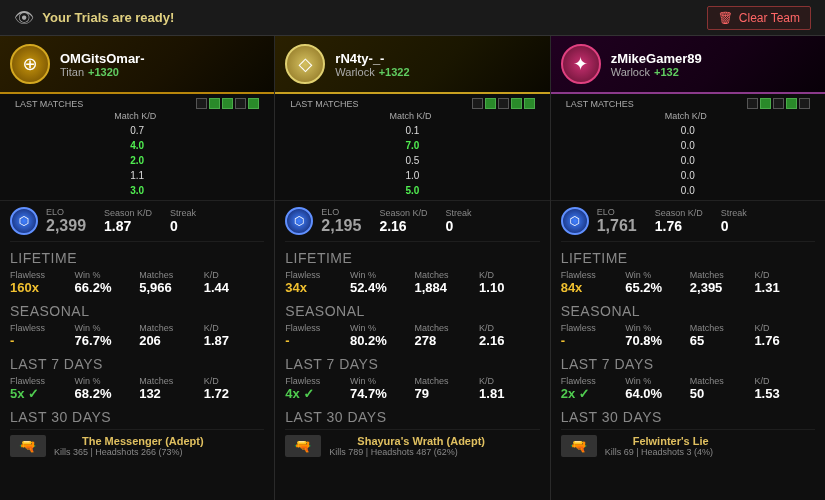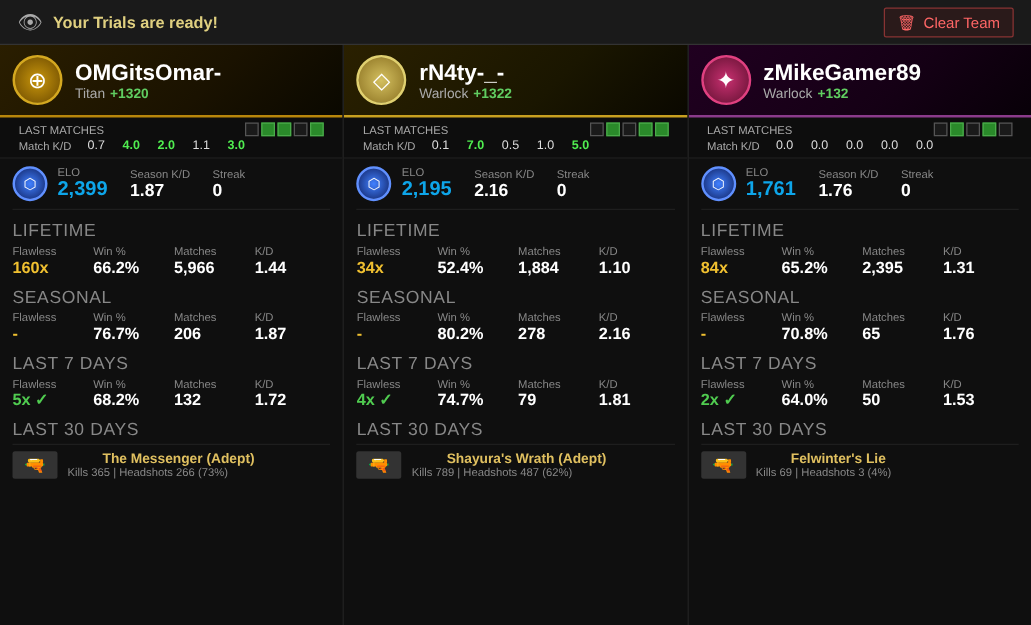--- a/index.html
+++ b/index.html
@@ -99,21 +99,21 @@
     .player-col:nth-child(2) .player-icon {
       background: radial-gradient(circle, #d4c060, #8a7020);
       border: 2px solid #e0d070;
     }
     .player-col:nth-child(3) .player-icon {
       background: radial-gradient(circle, #c83070, #601030);
       border: 2px solid #e04080;
     }
     .player-info {}
     .player-name {
-      font-size: 18px;
+      font-size: 13px;
       font-weight: bold;
       color: #fff;
     }
     .player-class {
       font-size: 11px;
       color: #aaa;
       display: flex;
       gap: 4px;
     }
     .glory-val {
@@ -147,20 +147,21 @@
       width: 11px;
       height: 11px;
       border: 1px solid #555;
     }
     .match-sq.win { background: #2a8a2a; border-color: #4aaa4a; }
     .match-sq.loss { background: #1a1a1a; border-color: #555; }
     .match-kd-row {
       display: flex;
       align-items: center;
       gap: 4px;
+      flex-direction: column;
     }
     .match-kd-label {
       font-size: 9px;
       color: #aaa;
       margin-right: 4px;
     }
     .match-kd-val {
       font-size: 10px;
       color: #ddd;
       min-width: 24px;
@@ -192,21 +193,21 @@
       background: radial-gradient(circle, #4080ff, #102060);
       border: 2px solid #6090ff;
       display: flex;
       align-items: center;
       justify-content: center;
       font-size: 12px;
       flex-shrink: 0;
     }
     .elo-block {}
     .elo-label { font-size: 9px; color: #888; text-transform: uppercase; }
-    .elo-value { font-size: 16px; font-weight: bold; color: #0ea5e9; }
+    .elo-value { font-size: 16px; font-weight: bold; color: #a3a3a3; }
     .season-kd-block { margin-left: 10px; }
     .season-kd-label { font-size: 9px; color: #888; }
     .season-kd-val { font-size: 14px; font-weight: bold; color: #fff; }
     .streak-block { margin-left: 10px; }
     .streak-label { font-size: 9px; color: #888; }
     .streak-val { font-size: 14px; font-weight: bold; color: #fff; }
 
     
     .section-title {
       font-size: 14px;

